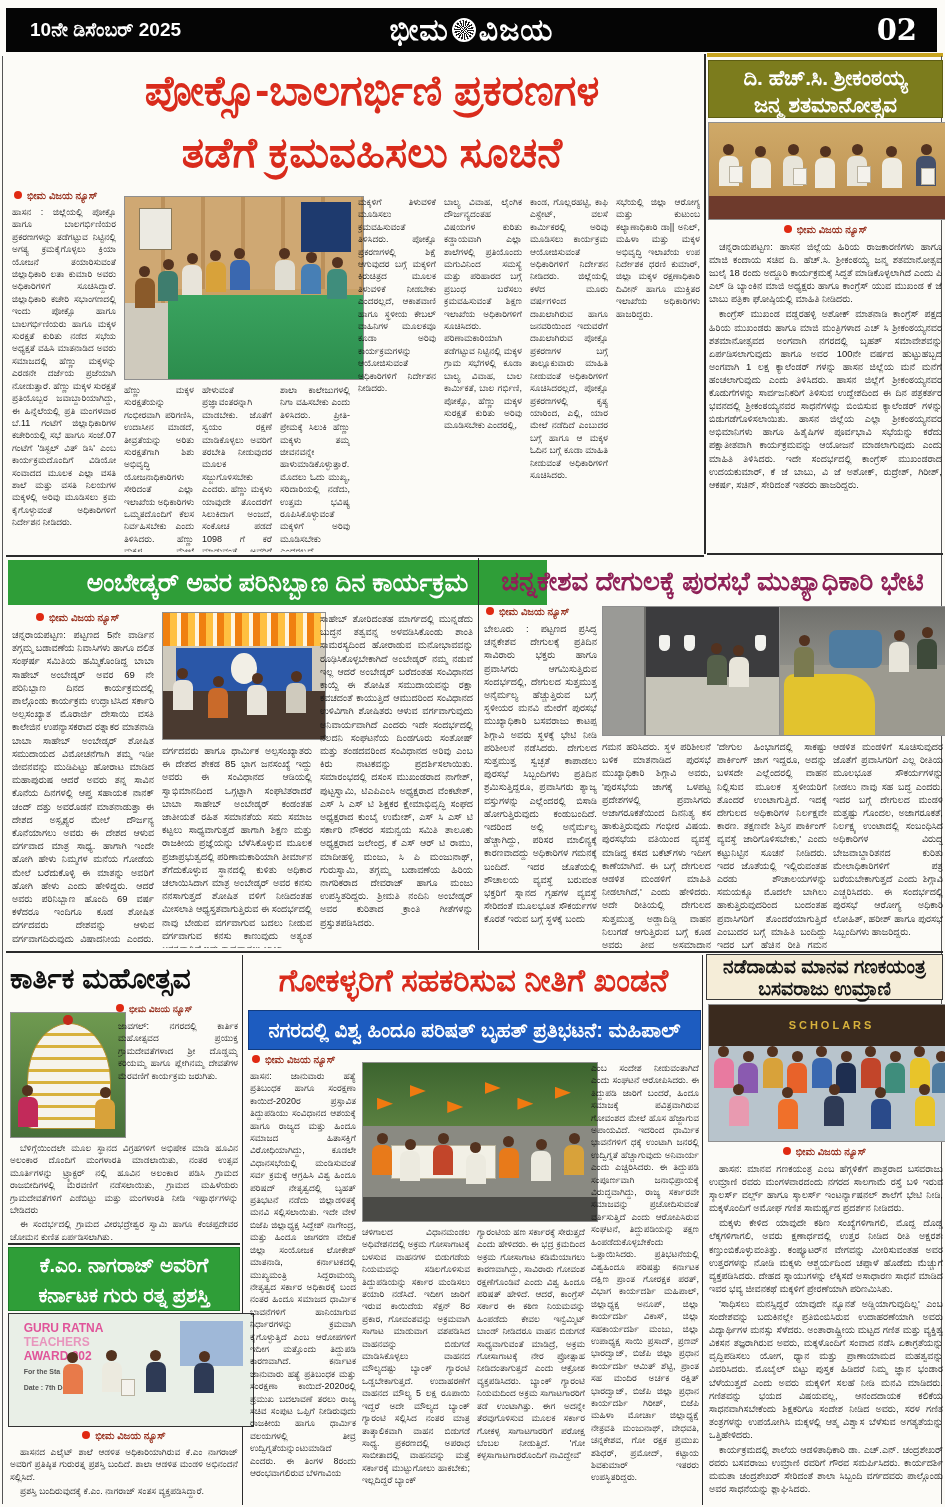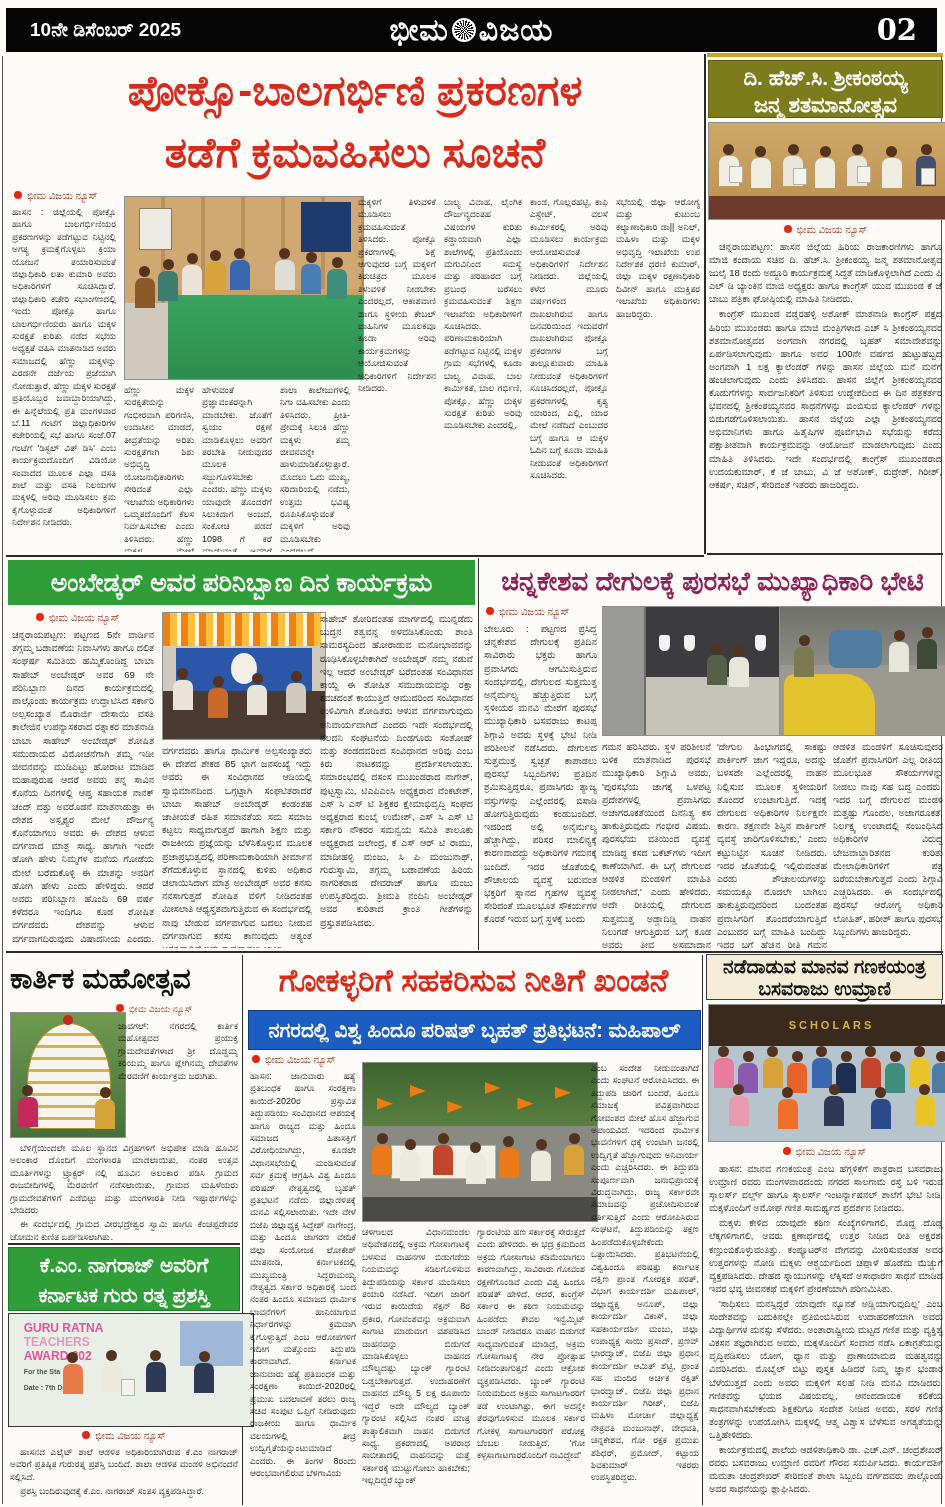--- a/index.html
+++ b/index.html
@@ -15,29 +15,29 @@
           background:repeating-conic-gradient(#fff 0 10deg,#1a1a1a 10deg 20deg);border:2px solid #fff;}
   .mast-page{position:absolute;right:20px;font-size:29px;font-weight:bold;font-family:"DejaVu Serif",serif;}
 
   .gold-line{position:absolute;left:707px;top:53px;width:236px;height:4px;background:#c8a41f;}
   .vrule,.hrule{position:absolute;background:#2b2b2b;}
   .edge{position:absolute;background:#555;width:1px;}
 
   
   .col{position:absolute;font-size:9px;line-height:12.4px;text-align:justify;overflow:hidden;color:#161616;}
   .col p{margin:0 0 2px 0;text-indent:10px;}
-  .byline{position:absolute;font-size:10px;font-weight:normal;color:#97301e;white-space:nowrap;}
+  .byline{position:absolute;font-size:10px;font-weight:bold;color:#97301e;white-space:nowrap;}
   .byline .dot{display:inline-block;width:8px;height:8px;border-radius:50%;background:#e02912;margin-right:5px;}
   .photo{position:absolute;overflow:hidden;border:1px solid #8f8f8f;background:#cfcabd;padding-left:12px;}
   .person{position:absolute;width:20px;height:44px;}
   .person::before{content:"";display:block;width:11px;height:11px;border-radius:50%;background:#53321f;margin:0 auto 1px auto;}
   .person::after{content:"";display:block;width:20px;height:30px;border-radius:7px 7px 0 0;background:var(--c,#6b6b6b);}
 
   
-  .hl-main{position:absolute;left:10px;top:60px;width:690px;height:128px;color:#d92b1c;
+  .hl-main{position:absolute;left:27px;top:60px;width:690px;height:128px;color:#d92b1c;
            font-size:42px;line-height:62px;font-weight:800;text-align:center;}
   .hl-olive{position:absolute;left:708px;top:60px;width:235px;height:58px;background:#7c7c1d;color:#fff;
             font-size:21px;line-height:27px;font-weight:bold;text-align:center;padding-top:3px;box-sizing:border-box;border:1px solid #5e5e12;}
   .hl-green{background:#2f9e38;color:#fff;font-weight:bold;text-align:center;position:absolute;}
   .hl-maroon{position:absolute;color:#8e2157;font-weight:800;text-align:center;}
   .hl-black{position:absolute;color:#111;font-weight:800;text-align:left;}
   .hl-red{position:absolute;color:#d92b1c;font-weight:800;text-align:center;}
   .hl-blue-box{position:absolute;background:#1d5cc0;color:#fff;font-weight:bold;text-align:center;border:1px solid #123c80;}
   .hl-beige{position:absolute;background:#f5edd8;border:1px solid #3a3a3a;color:#141414;
             font-weight:bold;text-align:center;}
@@ -121,21 +121,21 @@
     <span class="dot"></span><span>ಭೀಮ ವಿಜಯ ನ್ಯೂಸ್</span>
   </div>
   <div class="col" style="left:709px;top:240px;width:233px;height:310px;font-size:9.5px;line-height:13.1px;">
     <p>ಚನ್ನರಾಯಪಟ್ಟಣ: ಹಾಸನ ಜಿಲ್ಲೆಯ ಹಿರಿಯ ರಾಜಕಾರಣಿಗಳು ಹಾಗೂ ಮಾಜಿ ಕಂದಾಯ ಸಚಿವ ದಿ. ಹೆಚ್.ಸಿ. ಶ್ರೀಕಂಠಯ್ಯ ಜನ್ಮ ಶತಮಾನೋತ್ಸವ ಜುಲೈ 18 ರಂದು ಅದ್ದೂರಿ ಕಾರ್ಯಕ್ರಮಕ್ಕೆ ಸಿದ್ಧತೆ ಮಾಡಿಕೊಳ್ಳಲಾಗಿದೆ ಎಂದು ಪಿ ಎಲ್ ಡಿ ಬ್ಯಾಂಕಿನ ಮಾಜಿ ಅಧ್ಯಕ್ಷರು ಹಾಗೂ ಕಾಂಗ್ರೆಸ್ ಯುವ ಮುಖಂಡ ಕೆ ಜೆ ಬಾಬು ಪತ್ರಿಕಾ ಘೋಷ್ಠಿಯಲ್ಲಿ ಮಾಹಿತಿ ನೀಡಿದರು.</p>
     <p>ಕಾಂಗ್ರೆಸ್ ಮುಖಂಡ ವಡ್ಡರಹಳ್ಳಿ ಅಶೋಕ್ ಮಾತನಾಡಿ ಕಾಂಗ್ರೆಸ್ ಪಕ್ಷದ ಹಿರಿಯ ಮುಖಂಡರು ಹಾಗೂ ಮಾಜಿ ಮಂತ್ರಿಗಳಾದ ಎಚ್ ಸಿ ಶ್ರೀಕಂಠಯ್ಯನವರ ಶತಮಾನೋತ್ಸವದ ಅಂಗವಾಗಿ ನಗರದಲ್ಲಿ ಬೃಹತ್ ಸಮಾವೇಶವನ್ನು ಏರ್ಪಡಿಸಲಾಗುವುದು ಹಾಗೂ ಅವರ 100ನೇ ವರ್ಷದ ಹುಟ್ಟುಹಬ್ಬದ ಅಂಗವಾಗಿ 1 ಲಕ್ಷ ಕ್ಯಾಲೆಂಡರ್ ಗಳನ್ನು ಹಾಸನ ಜಿಲ್ಲೆಯ ಮನೆ ಮನೆಗೆ ಹಂಚಲಾಗುವುದು ಎಂದು ತಿಳಿಸಿದರು. ಹಾಸನ ಜಿಲ್ಲೆಗೆ ಶ್ರೀಕಂಠಯ್ಯನವರ ಕೊಡುಗೆಗಳನ್ನು ಸಾರ್ವಜನಿಕರಿಗೆ ತಿಳಿಸುವ ಉದ್ದೇಶದಿಂದ ಈ ದಿನ ಪತ್ರಕರ್ತರ ಭವನದಲ್ಲಿ ಶ್ರೀಕಂಠಯ್ಯನವರ ಸಾಧನೆಗಳನ್ನು ಬಿಂಬಿಸುವ ಕ್ಯಾಲೆಂಡರ್ ಗಳನ್ನು ಬಿಡುಗಡೆಗೊಳಿಸಲಾಯಿತು. ಹಾಸನ ಜಿಲ್ಲೆಯ ಎಲ್ಲಾ ಶ್ರೀಕಂಠಯ್ಯನವರ ಅಭಿಮಾನಿಗಳು ಹಾಗೂ ಹಿತೈಷಿಗಳ ಪೂರ್ವಭಾವಿ ಸಭೆಯನ್ನು ಕರೆದು ಪಕ್ಷಾತೀತವಾಗಿ ಕಾರ್ಯಕ್ರಮವನ್ನು ಆಯೋಜನೆ ಮಾಡಲಾಗುವುದು ಎಂದು ಮಾಹಿತಿ ತಿಳಿಸಿದರು. ಇದೇ ಸಂದರ್ಭದಲ್ಲಿ ಕಾಂಗ್ರೆಸ್ ಮುಖಂಡರಾದ ಉದಯಕುಮಾರ್, ಕೆ ಜೆ ಬಾಬು, ವಿ ಜೆ ಅಶೋಕ್, ರುದ್ರೇಶ್, ಗಿರೀಶ್, ಆಕರ್ಷ, ಸಚಿನ್, ಸೇರಿದಂತೆ ಇತರರು ಹಾಜರಿದ್ದರು.</p>
   </div>
   <div class="hrule" style="left:707px;top:553px;width:236px;height:2px;"></div>
 
   <div class="hrule" style="left:6px;top:555px;width:698px;height:2px;"></div>
 
-  <div class="hl-green" style="left:8px;top:560px;width:467px;height:45px;font-size:25px;line-height:45px;">ಅಂಬೇಡ್ಕರ್ ಅವರ ಪರಿನಿಬ್ಬಾಣ ದಿನ ಕಾರ್ಯಕ್ರಮ</div>
+  <div class="hl-green" style="left:8px;top:560px;width:539px;height:45px;font-size:25px;line-height:45px;">ಅಂಬೇಡ್ಕರ್ ಅವರ ಪರಿನಿಬ್ಬಾಣ ದಿನ ಕಾರ್ಯಕ್ರಮ</div>
   <div class="byline" style="left:36px;top:612px;">
     <span class="dot"></span><span>ಭೀಮ ವಿಜಯ ನ್ಯೂಸ್</span>
   </div>
   <div class="col" style="left:12px;top:628px;width:142px;height:320px;font-size:9.5px;line-height:13.2px;">ಚನ್ನರಾಯಪಟ್ಟಣ: ಪಟ್ಟಣದ 5ನೇ ವಾರ್ಡಿನ ತಗ್ಗಮ್ಮ ಬಡಾವಣೆಯ ನಿವಾಸಿಗಳು ಹಾಗೂ ದಲಿತ ಸಂಘರ್ಷ ಸಮಿತಿಯ ಹಮ್ಮಿಕೊಂಡಿದ್ದ ಬಾಬಾ ಸಾಹೇಬ್ ಅಂಬೇಡ್ಕರ್ ಅವರ 69 ನೇ ಪರಿನಿಬ್ಬಾಣ ದಿನದ ಕಾರ್ಯಕ್ರಮದಲ್ಲಿ ಪಾಲ್ಗೊಂಡು ಕಾರ್ಯಕ್ರಮ ಉದ್ಘಾಟಿಸಿದ ಸರ್ಕಾರಿ ಅಲ್ಪಸಂಖ್ಯಾತ ಮೊರಾರ್ಜಿ ದೇಸಾಯಿ ವಸತಿ ಕಾಲೇಜಿನ ಉಪನ್ಯಾಸಕರಾದ ರತ್ನಾಕರ ಮಾತನಾಡಿ ಬಾಬಾ ಸಾಹೇಬ್ ಅಂಬೇಡ್ಕರ್ ಶೋಷಿತ ಸಮುದಾಯದ ವಿಮೋಚನೆಗಾಗಿ ತಮ್ಮ ಇಡೀ ಜೀವನವನ್ನು ಮುಡಿಪಿಟ್ಟು ಹೋರಾಟ ಮಾಡಿದ ಮಹಾಪುರುಷ ಆದರೆ ಅವರು ತನ್ನ ಸಾವಿನ ಕೊನೆಯ ದಿನಗಳಲ್ಲಿ ಆಪ್ತ ಸಹಾಯಕ ನಾನಕ್ ಚಂದ್ ದತ್ತು ಅವರೊಡನೆ ಮಾತನಾಡುತ್ತಾ ಈ ದೇಶದ ಅಸ್ಪೃಶ್ಯರ ಮೇಲೆ ದೌರ್ಜನ್ಯ ಕೊನೆಯಾಗಲು ಅವರು ಈ ದೇಶದ ಆಳುವ ವರ್ಗವಾದ ಮಾತ್ರ ಸಾಧ್ಯ. ಹಾಗಾಗಿ ಇಂದೇ ಹೋಗಿ ಹೇಳು ನಿಮ್ಮಗಳ ಮನೆಯ ಗೋಡೆಯ ಮೇಲೆ ಬರೆದುಕೊಳ್ಳಿ ಈ ಮಾತನ್ನು ಅವರಿಗೆ ಹೋಗಿ ಹೇಳು ಎಂದು ಹೇಳಿದ್ದರು. ಆದರೆ ಅವರು ಪರಿನಿಬ್ಬಾಣ ಹೊಂದಿ 69 ವರ್ಷ ಕಳೆದರೂ ಇಂದಿಗೂ ಕೂಡ ಶೋಷಿತ ವರ್ಗದವರು ದೇಶವನ್ನು ಆಳುವ ವರ್ಗವಾಗದಿರುವುದು ವಿಷಾದನೀಯ ಎಂದರು. ಈ ದೇಶದಲ್ಲಿರುವ ಅಸ್ಪೃಶ್ಯರು ಮತ್ತು ಹಿಂದುಳಿದ</div>
   <div class="photo" style="left:162px;top:612px;width:150px;height:126px;">
     <div class="fill" style="inset:0 0 74% 0;background:repeating-linear-gradient(90deg,#f08010 0 7px,#ffc040 7px 14px,#fff5e0 14px 18px);"></div>
     <div class="fill" style="left:8%;top:28%;width:84%;height:34%;background:#2a57a8;"></div>
     <div class="fill" style="left:42%;top:32%;width:16%;height:24%;background:#f2efe6;border-radius:50%;"></div>
     <div class="fill" style="left:0;bottom:0;width:100%;height:38%;background:#4a3a30;"></div>
     <div class="person" style="left:6%;top:44%;--c:#e8e4da;"></div>

